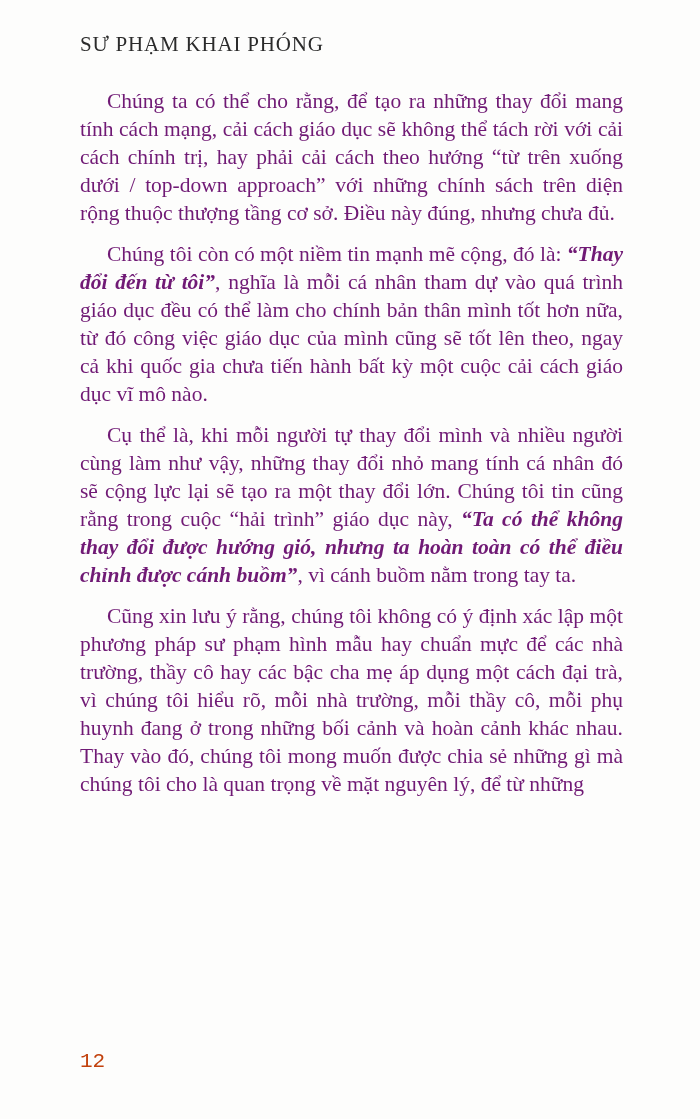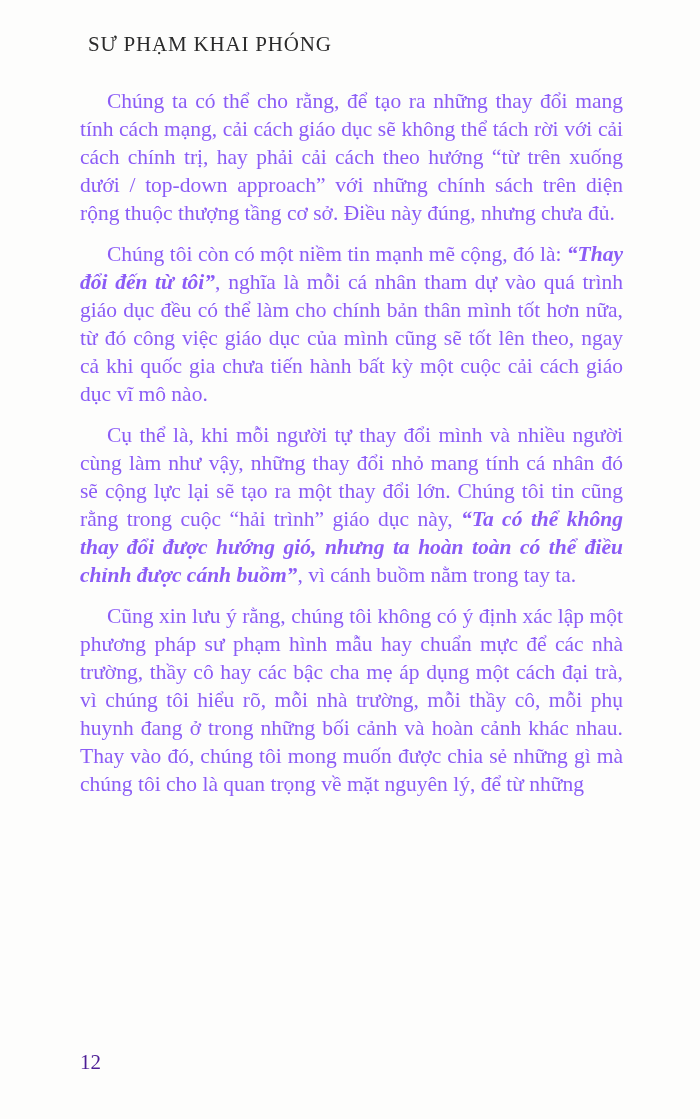--- a/index.html
+++ b/index.html
@@ -22,47 +22,47 @@
     overflow: hidden;
   }
   .running-header {
     position: absolute;
     top: 32px;
     left: 80px;
     font-size: 21px;
     letter-spacing: 0.8px;
     color: #2b2b2b;
     white-space: nowrap;
-    margin-left: 8px;
   }
   .page-body {
     position: absolute;
     top: 87px;
     left: 80px;
     width: 543px;
   }
   .page-body p {
     margin: 0 0 13px 0;
     font-size: 21.5px;
     line-height: 28px;
     text-align: justify;
     text-indent: 27px;
-    color: #8b5cf6;
+    color: #701a75;
   }
   .page-body p:last-child { margin-bottom: 9px; }
   .bi {
     font-weight: bold;
     font-style: italic;
   }
   .page-number {
     position: absolute;
     left: 80px;
     top: 1050px;
     font-size: 21px;
-    color: #4c1d95;
+    color: #c2410c;
+    font-family: Liberation Mono, monospace;
   }
 </style>
 </head>
 <body>
 
 <div class="page">
 
   <div class="running-header">SƯ PHẠM KHAI PHÓNG</div>
 
   <main class="page-body">

